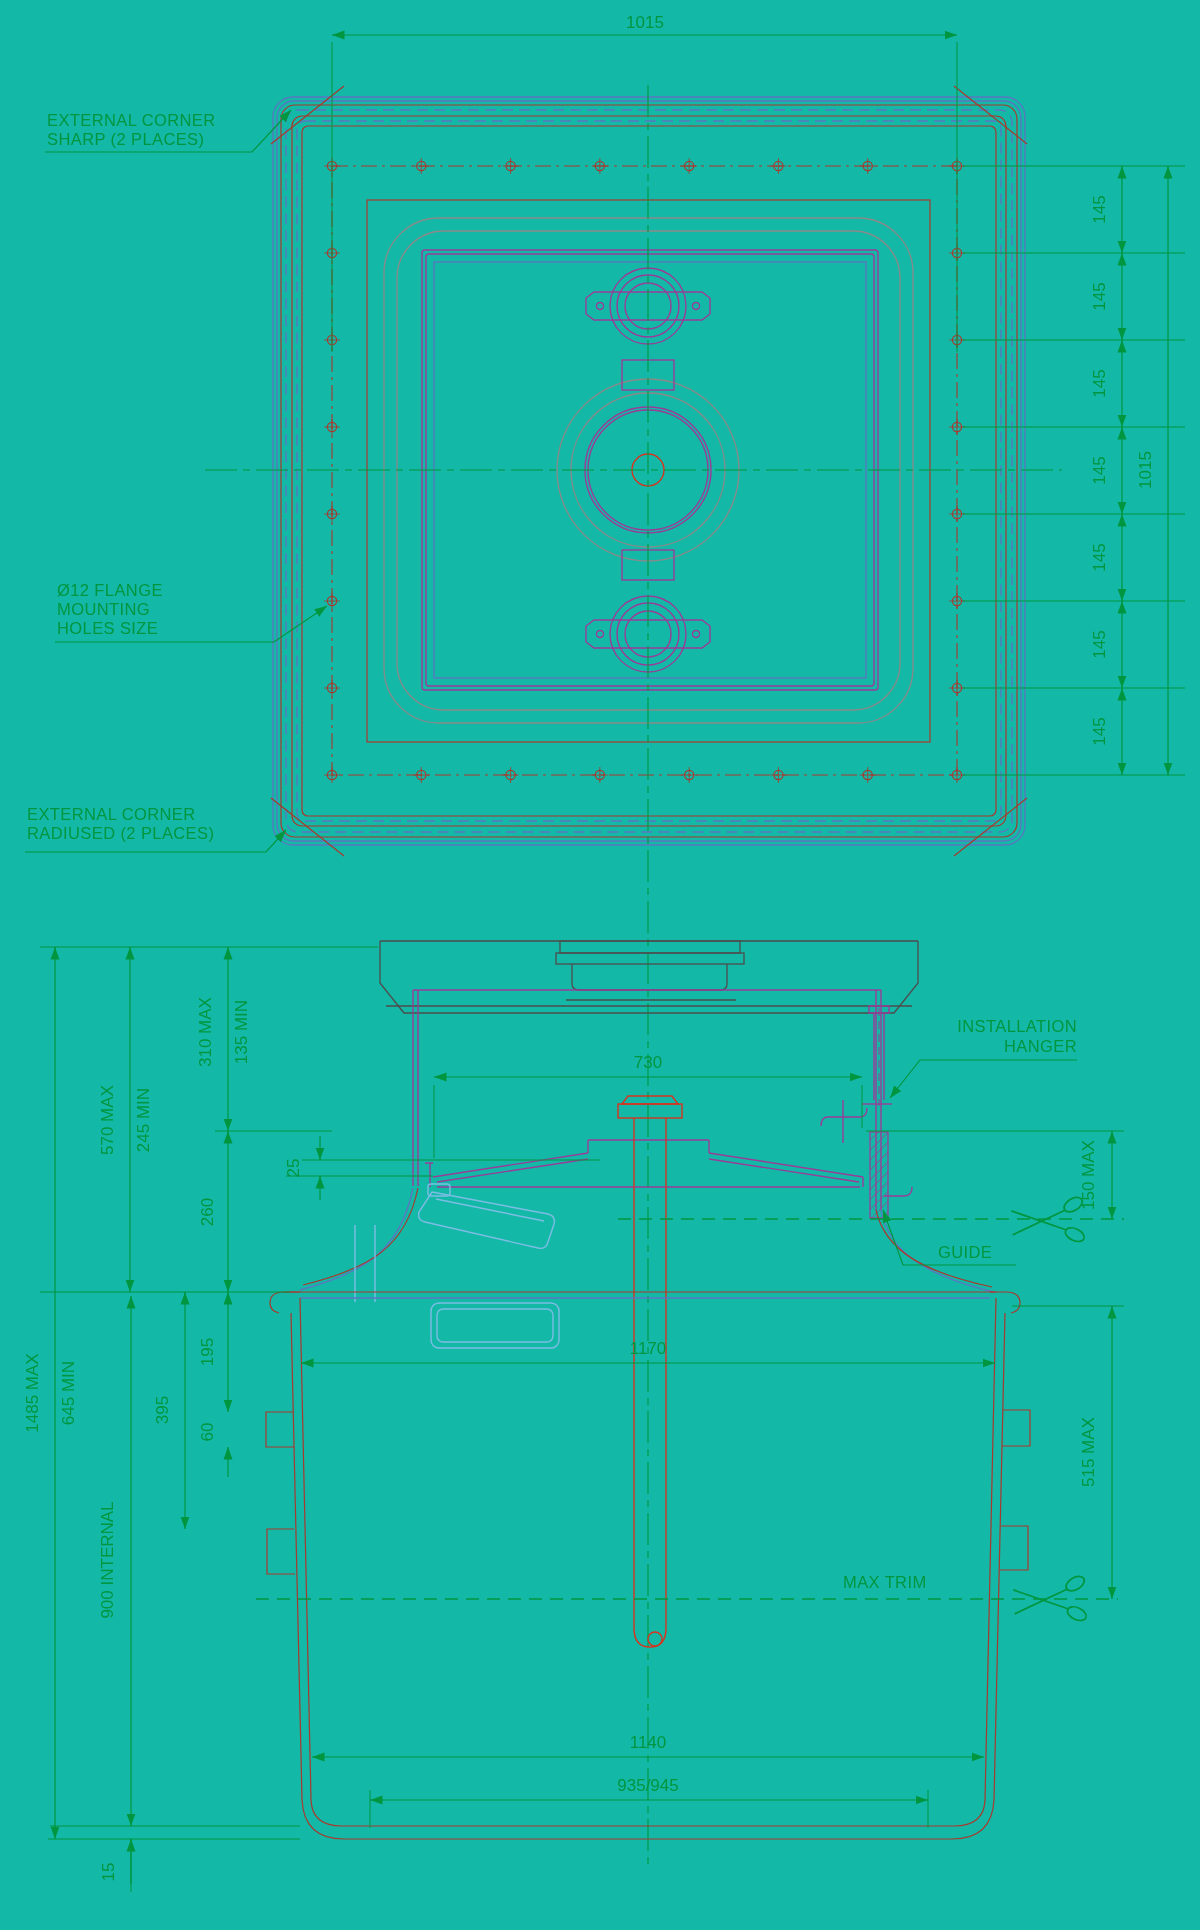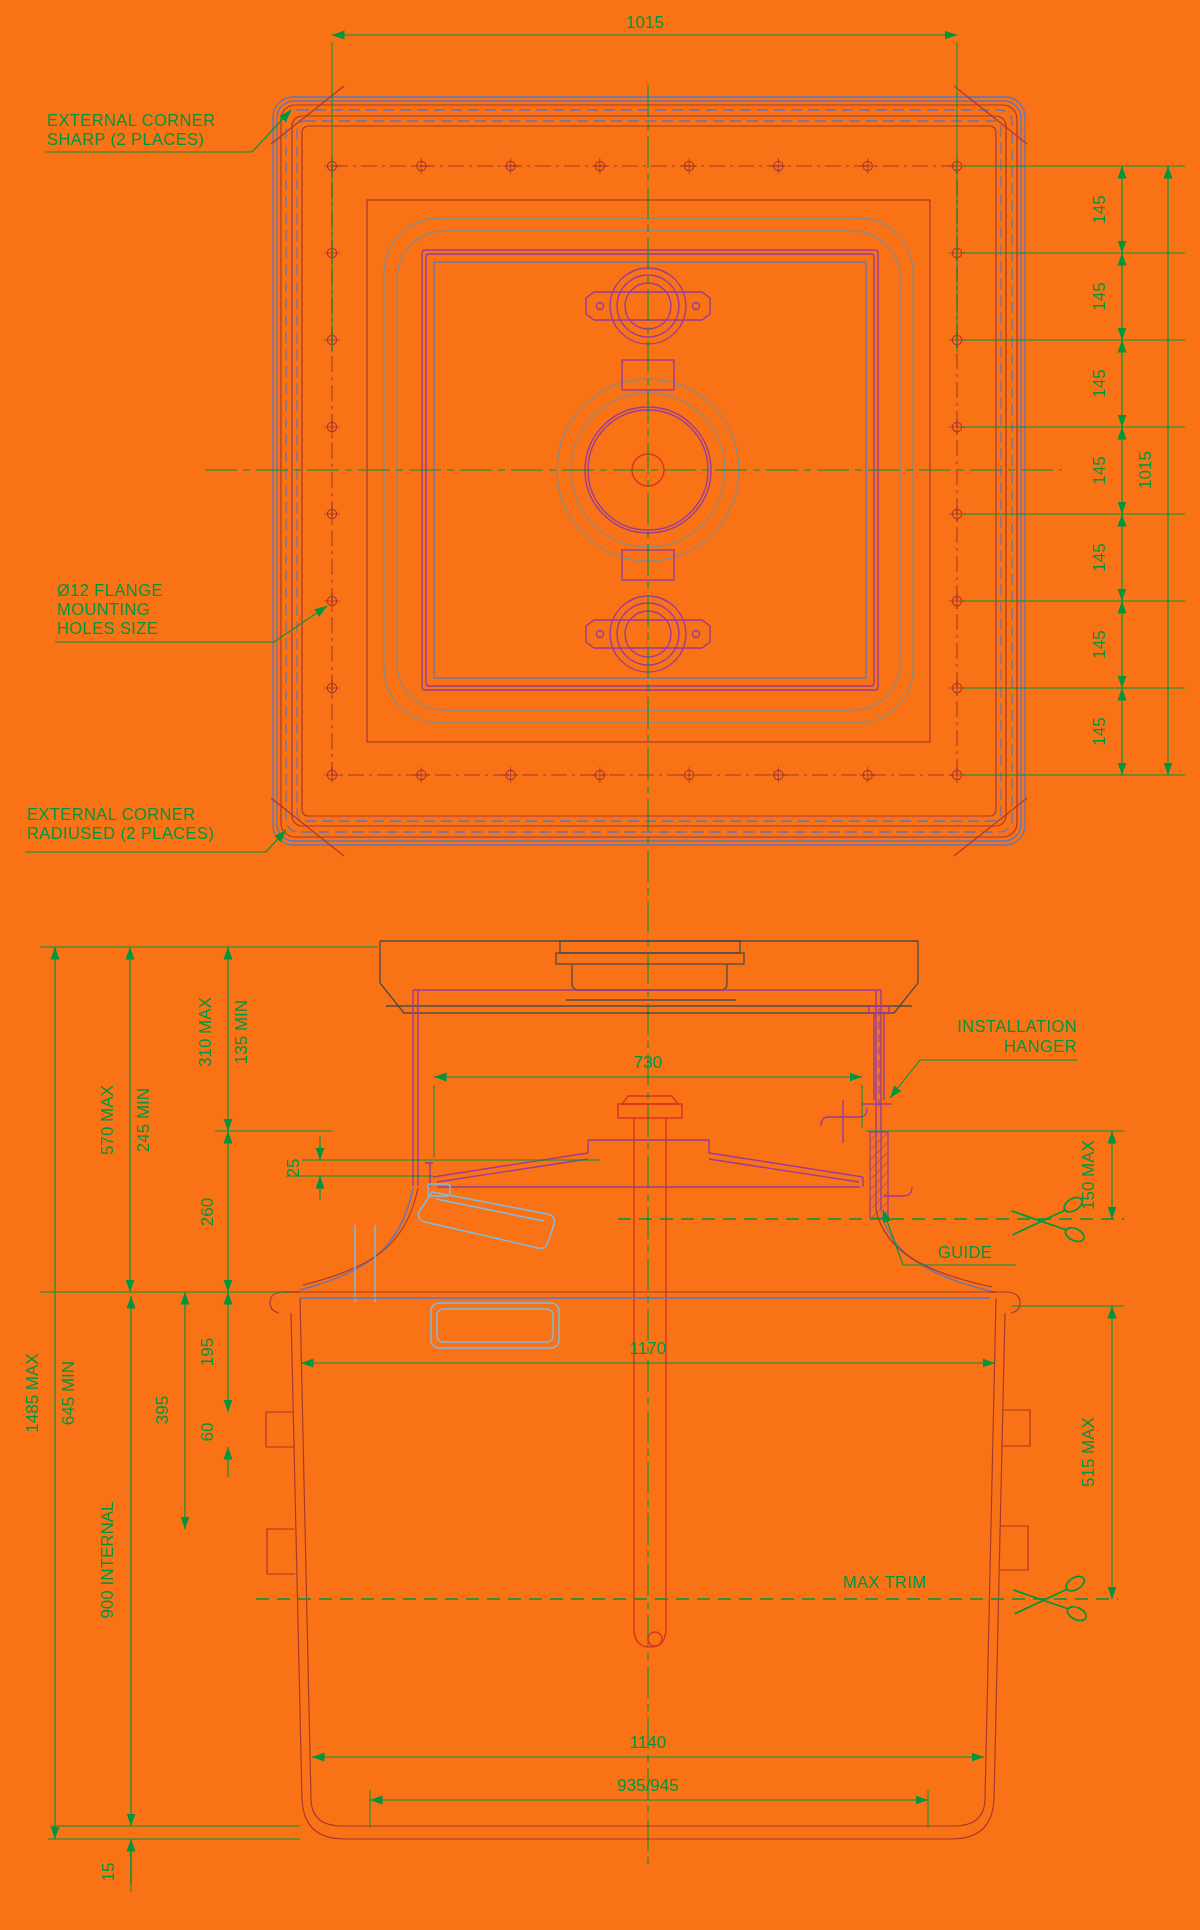--- a/index.html
+++ b/index.html
@@ -1,16 +1,16 @@
 <!DOCTYPE html>
 <html><head>
 <meta charset="utf-8">
 <style>
   html,body{margin:0;padding:0;background:#ffffff;}
-  #stage{position:relative;width:1200px;height:1930px;background:#f97316;font-family:"Liberation Sans",sans-serif;}
+  #stage{position:relative;width:1200px;height:1930px;background:#14b8a6;font-family:"Liberation Sans",sans-serif;}
   svg{position:absolute;left:0;top:0;}
   .dimt{font-family:"Liberation Sans",sans-serif;font-size:17px;fill:#009640;}
   .lbl{font-family:"Liberation Sans",sans-serif;font-size:16.5px;fill:#009640;letter-spacing:.4px;}
   .g{stroke:#009640;stroke-width:1.2;fill:none;}
   .gthin{stroke:#009640;stroke-width:1;fill:none;}
   .blue{stroke:#5b76c0;stroke-width:1.3;fill:none;}
   .bdash{stroke:#5b76c0;stroke-width:1.3;fill:none;stroke-dasharray:11,6;}
   .red{stroke:#a8392e;stroke-width:1.2;fill:none;}
   .rdot{stroke:#a8392e;stroke-width:1.1;fill:none;stroke-dasharray:16,5,3,5;}
   .brred{stroke:#d63420;stroke-width:1.4;fill:none;}

